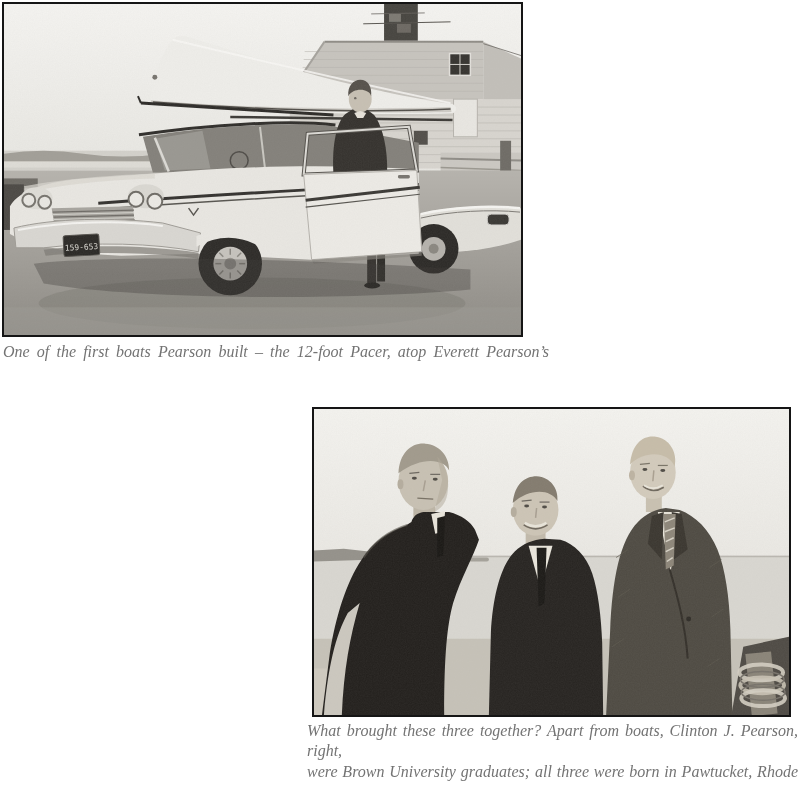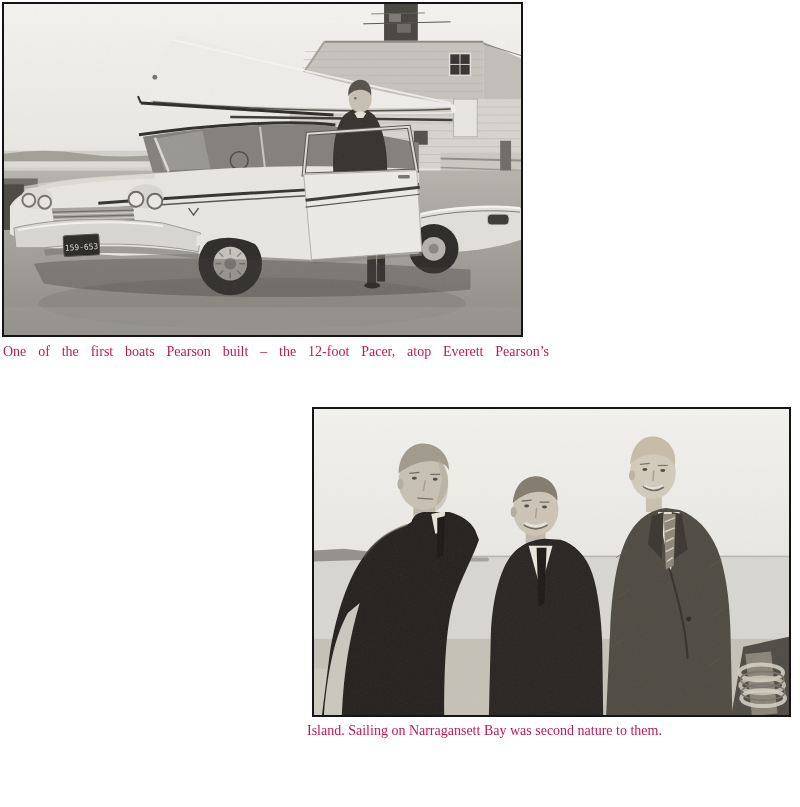--- a/index.html
+++ b/index.html
@@ -15,22 +15,23 @@
     position:absolute;
     border:2px solid #151515;
     background:#e9e8e4;
     box-sizing:border-box;
   }
   .photo svg{display:block;width:100%;height:100%;}
   #photo-top{left:2px;top:2px;width:521px;height:335px;}
   #photo-bottom{left:312px;top:407px;width:479px;height:310px;}
   .caption{
     position:absolute;
-    font-size:14px;
-    color:#be185d;
+    font-style:italic;
+    font-size:16px;
+    color:#737373;
     letter-spacing:0px;
   }
   #caption-top{left:3px;top:343px;width:546px;line-height:17px;}
   #caption-bottom{left:307px;top:721px;width:491px;line-height:20.4px;}
   .cap-line{display:block;}
   .cap-line.just{text-align:justify;text-align-last:justify;}
 </style>
 </head>
 <body>
 
@@ -339,16 +340,17 @@
         <path d="M331,78 Q341,86 352,79" stroke="#6e675c" stroke-width="1.6" fill="none"></path>
         <path d="M332,77 Q341,83 351,77" stroke="#e9e5da" stroke-width="2" fill="none"></path>
         <ellipse cx="320" cy="67" rx="3" ry="5" fill="#bdb3a2"></ellipse>
       </g>
 
       <rect x="0" y="0" width="478" height="309" filter="url(#grainB)" opacity="0.17"></rect>
     </svg>
   </figure>
 
   <div class="caption" id="caption-bottom">
-    <span class="cap-line">Island. Sailing on Narragansett Bay was second nature to them.</span>
+    <span class="cap-line just">What brought these three together? Apart from boats, Clinton J. Pearson, right,</span>
+    <span class="cap-line just">were Brown University graduates; all three were born in Pawtucket, Rhode</span>
   </div>
 
 </div>
 
 </body></html>

